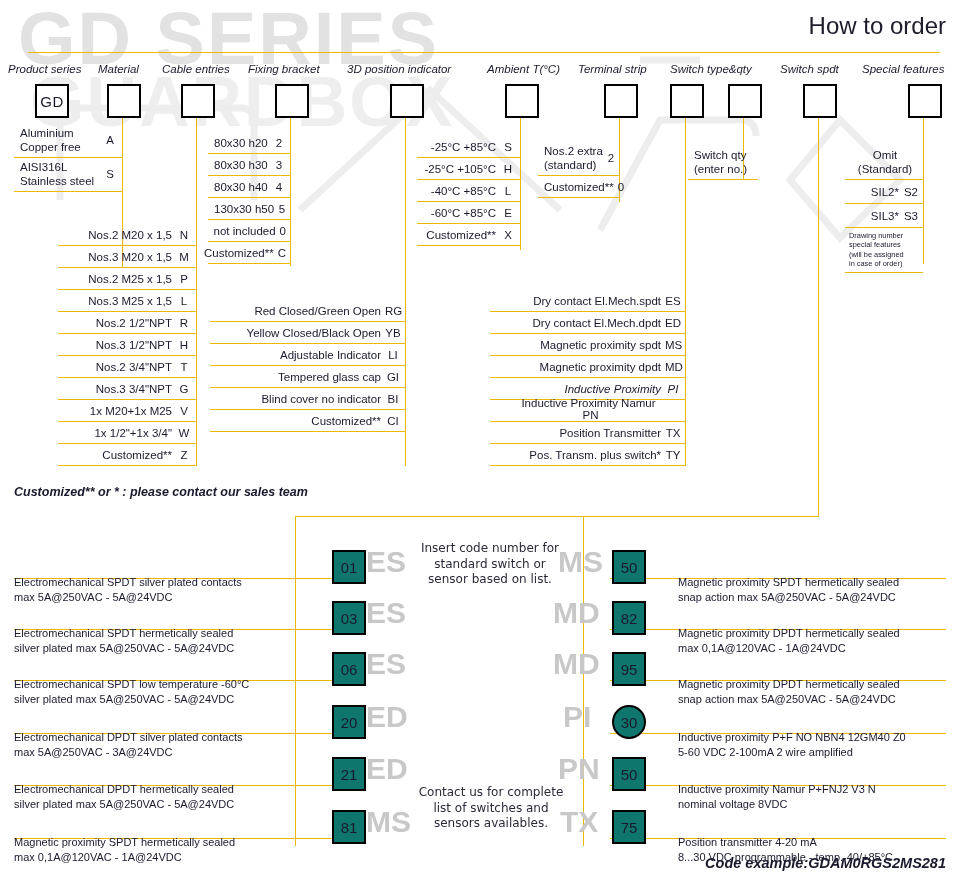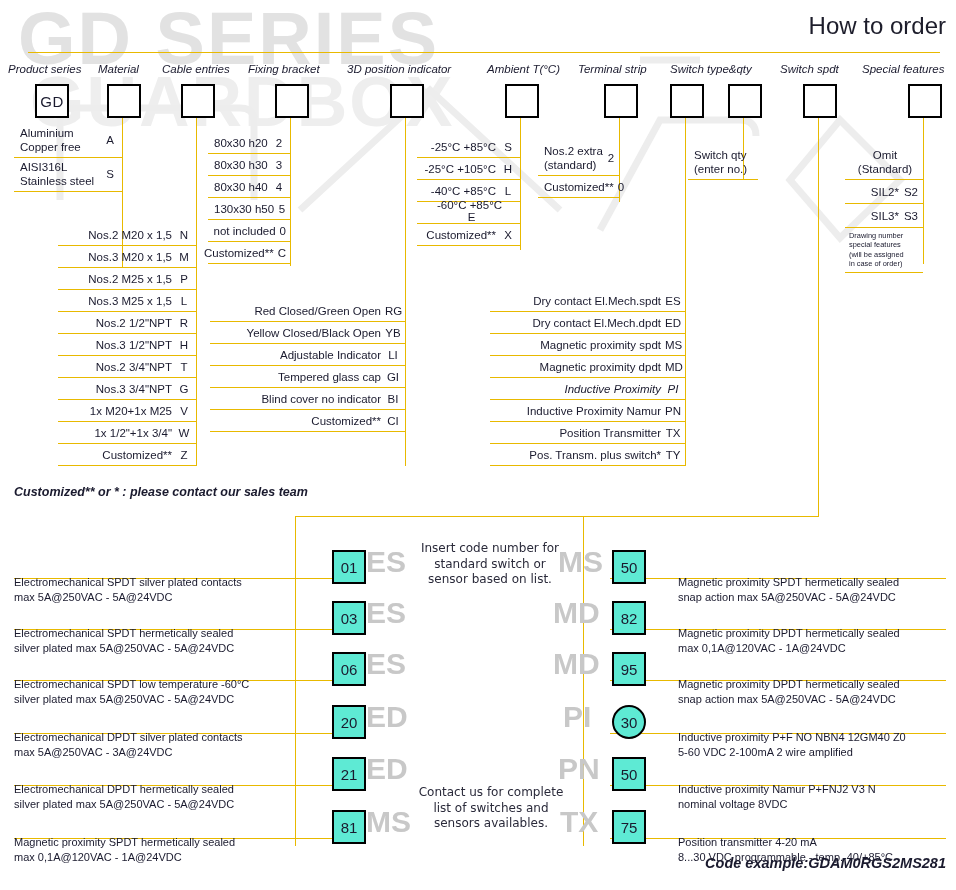--- a/index.html
+++ b/index.html
@@ -56,21 +56,21 @@
   .custline{position:absolute;left:14px;top:485px;font-size:12.5px;
             font-style:italic;font-weight:bold;z-index:3;}
 
   
   .brow{position:absolute;z-index:3;margin-top:32px;}
   .brow .txt{font-size:11px;line-height:1.35;white-space:nowrap;}
   .brule{position:absolute;height:1px;background:#e8b900;z-index:1;}
   .ghost{position:absolute;font-size:30px;font-weight:bold;color:#c8c8c8;
          z-index:2;letter-spacing:0px;}
   .nbox{position:absolute;width:30px;height:30px;border:2.6px solid #000;
-        background:#5eead4;z-index:4;display:flex;align-items:center;
+        background:#0f766e;z-index:4;display:flex;align-items:center;
         justify-content:center;font-size:15px;}
   .ctr{position:absolute;text-align:center;font-size:12px;z-index:3;
        line-height:1.3;font-family:"DejaVu Sans",sans-serif;color:#2a2a3a;}
   .codeex{position:absolute;right:10px;top:855px;font-size:14.5px;
           font-style:italic;font-weight:bold;z-index:3;}
 </style>
 </head>
 <body>
 
 <div id="sheet">
@@ -246,21 +246,21 @@
         <span class="cd">S</span>
       </div>
     <div class="row" style="height:22px;">
         <span class="lbl">-25°C +105°C</span>
         <span class="cd">H</span>
       </div>
     <div class="row" style="height:22px;">
         <span class="lbl">-40°C +85°C</span>
         <span class="cd">L</span>
       </div>
-    <div class="row" style="height:22px;flex-direction:column;">
+    <div class="row" style="height:22px;">
         <span class="lbl">-60°C +85°C</span>
         <span class="cd">E</span>
       </div>
     <div class="row" style="height:22px;">
         <span class="lbl">Customized**</span>
         <span class="cd">X</span>
       </div>
   </div>
 
   <div class="opt lft" style="left:538px;top:142px;width:81px;">
@@ -288,21 +288,21 @@
         <span class="cd">MS</span>
       </div>
     <div class="row" style="height:22px;">
         <span class="lbl">Magnetic proximity dpdt</span>
         <span class="cd">MD</span>
       </div>
     <div class="row" style="height:22px;font-style:italic;">
         <span class="lbl">Inductive Proximity</span>
         <span class="cd">PI</span>
       </div>
-    <div class="row" style="height:22px;">
+    <div class="row" style="height:22px;flex-direction:column;">
         <span class="lbl">Inductive Proximity Namur</span>
         <span class="cd">PN</span>
       </div>
     <div class="row" style="height:22px;align-items:center;">
         <span class="lbl">Position Transmitter</span>
         <span class="cd">TX</span>
       </div>
     <div class="row" style="height:22px;">
         <span class="lbl">Pos. Transm. plus switch*</span>
         <span class="cd">TY</span>

